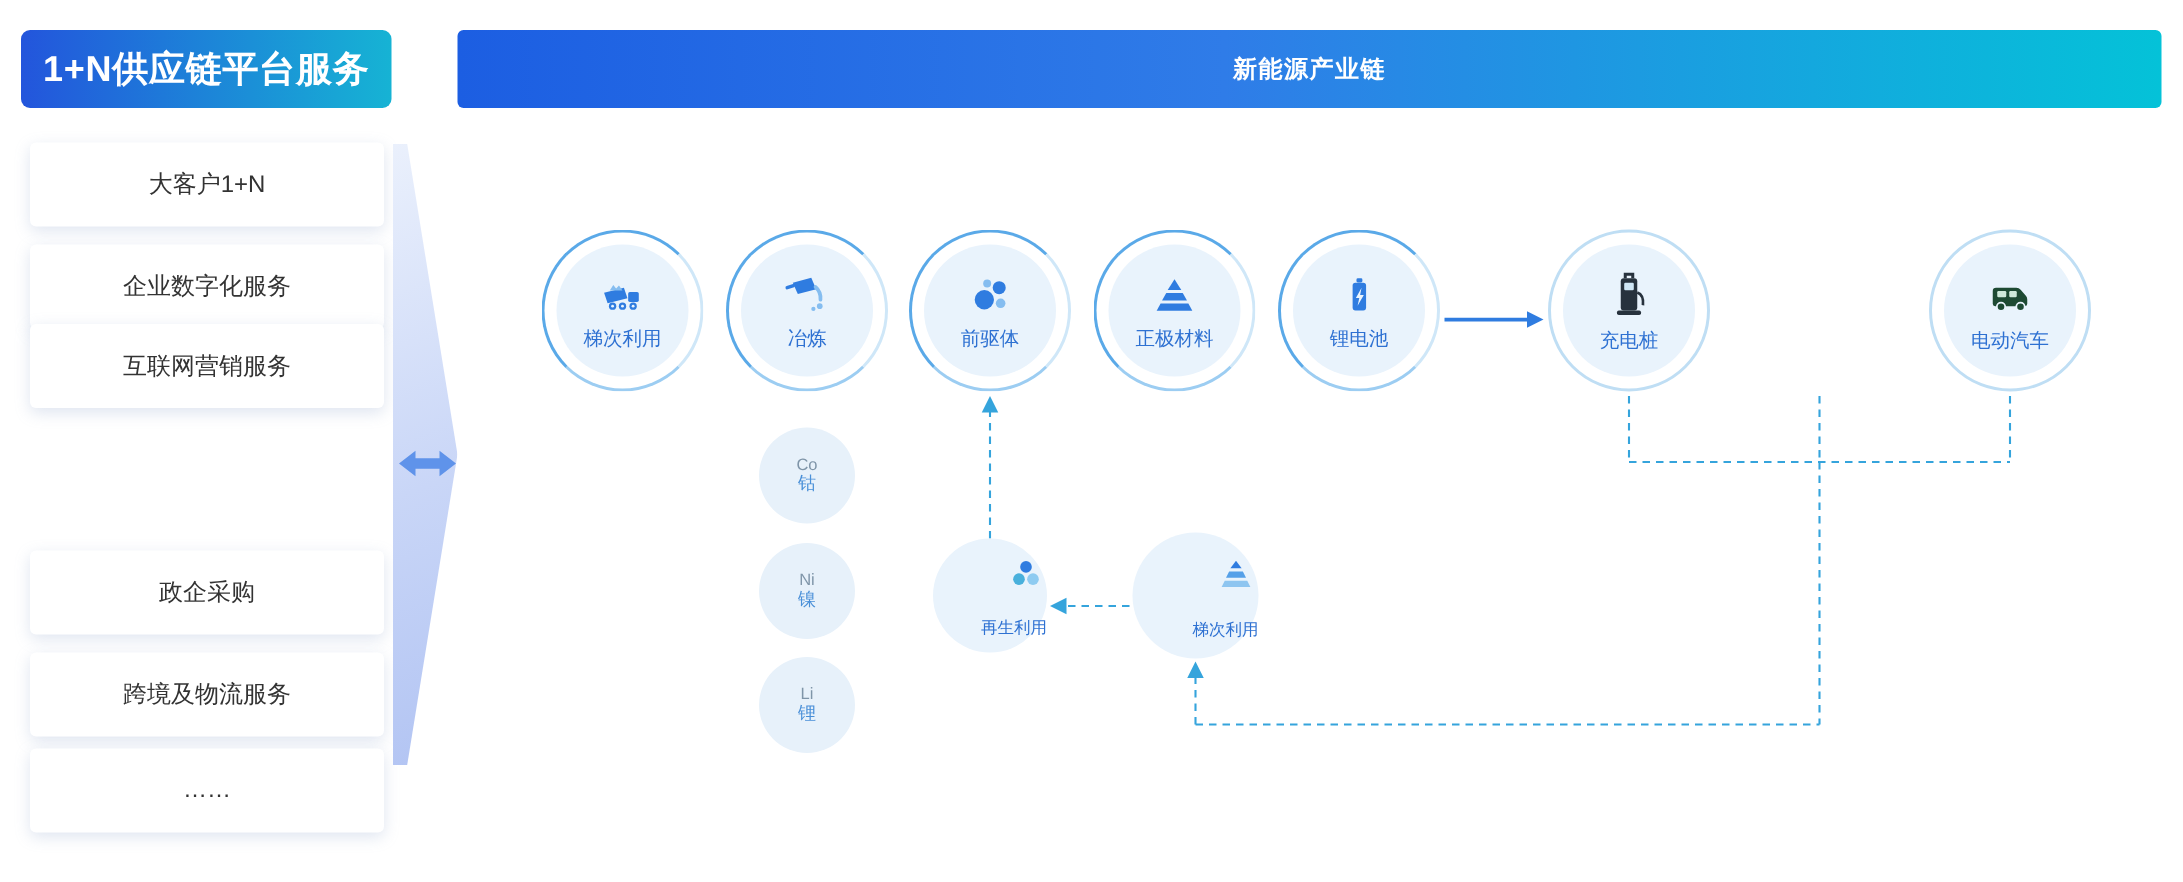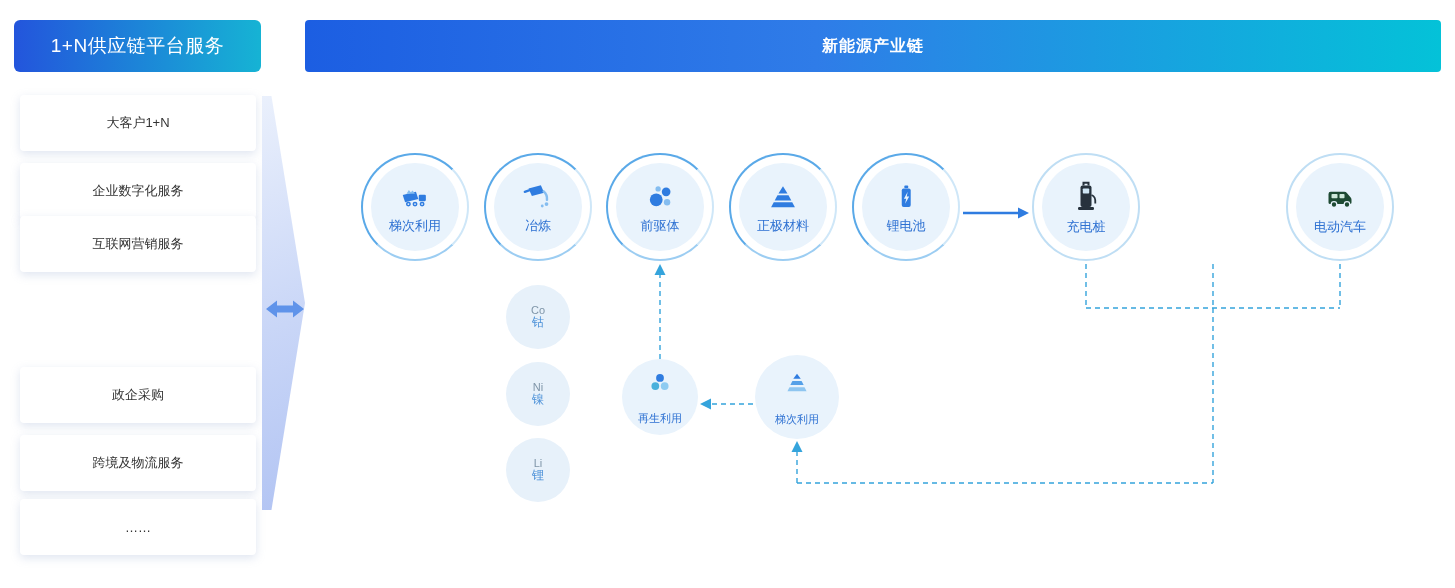--- a/index.html
+++ b/index.html
@@ -3,29 +3,29 @@
 <meta charset="utf-8">
 <style>
   html,body { margin:0; padding:0; background:#fff; }
   body { font-family:"Liberation Sans","DejaVu Sans",sans-serif; }
   .page { position:relative; width:1455px; height:588px; background:#fff; overflow:hidden; }
 
   
   .sb-header {
     position:absolute; left:14px; top:20px; width:247px; height:52px;
     border-radius:6px; background:linear-gradient(90deg,#2355dc,#16b3d4);
-    color:#fff; font-size:19px; font-weight:400; letter-spacing:.5px;
+    color:#fff; font-size:24px; font-weight:700; letter-spacing:.5px;
     display:flex; align-items:center; justify-content:center;
   }
   .sb-item {
     position:absolute; left:20px; width:236px; height:56px;
     background:#fff; border-radius:4px;
     box-shadow:0 3px 10px rgba(140,160,200,.28);
     display:flex; align-items:center; justify-content:center;
-    font-size:13px; color:#333; cursor:pointer;
+    font-size:16px; color:#333; cursor:pointer;
   }
 
   
   .band {
     position:absolute; left:262px; top:96px; width:43px; height:414px;
     background:linear-gradient(160deg,#eaf0fc 0%,#c9d6f7 55%,#b2c4f3 100%);
     clip-path:polygon(0 0, 22% 0, 100% 50%, 22% 100%, 0 100%);
   }
   .swap-arrow { position:absolute; left:264px; top:296px; width:42px; height:26px; }
 
@@ -53,21 +53,21 @@
 
   .elem {
     position:absolute; width:64px; height:64px; border-radius:50%; background:#e7f1fa;
     display:flex; flex-direction:column; align-items:center; justify-content:center; line-height:1.15;
   }
   .elem .sym { font-size:11px; color:#7f95a8; }
   .elem .cn  { font-size:12px; color:#4a90d8; }
 
   .rnode {
     position:absolute; border-radius:50%; background:#e9f3fc;
-    display:flex; flex-direction:column; align-items:center; justify-content:center; gap:14px;
+    display:flex; flex-direction:column; align-items:flex-end; justify-content:center; gap:14px;
   }
   .rnode .nlabel { font-size:11px; }
   .rnode.r1 { left:622px; top:359px; width:76px; height:76px; }
   .rnode.r2 { left:755px; top:355px; width:84px; height:84px; }
 
   .connectors { position:absolute; left:305px; top:72px; width:1150px; height:516px; pointer-events:none; }
   .icon { display:flex; }
 </style>
 </head>
 <body>

